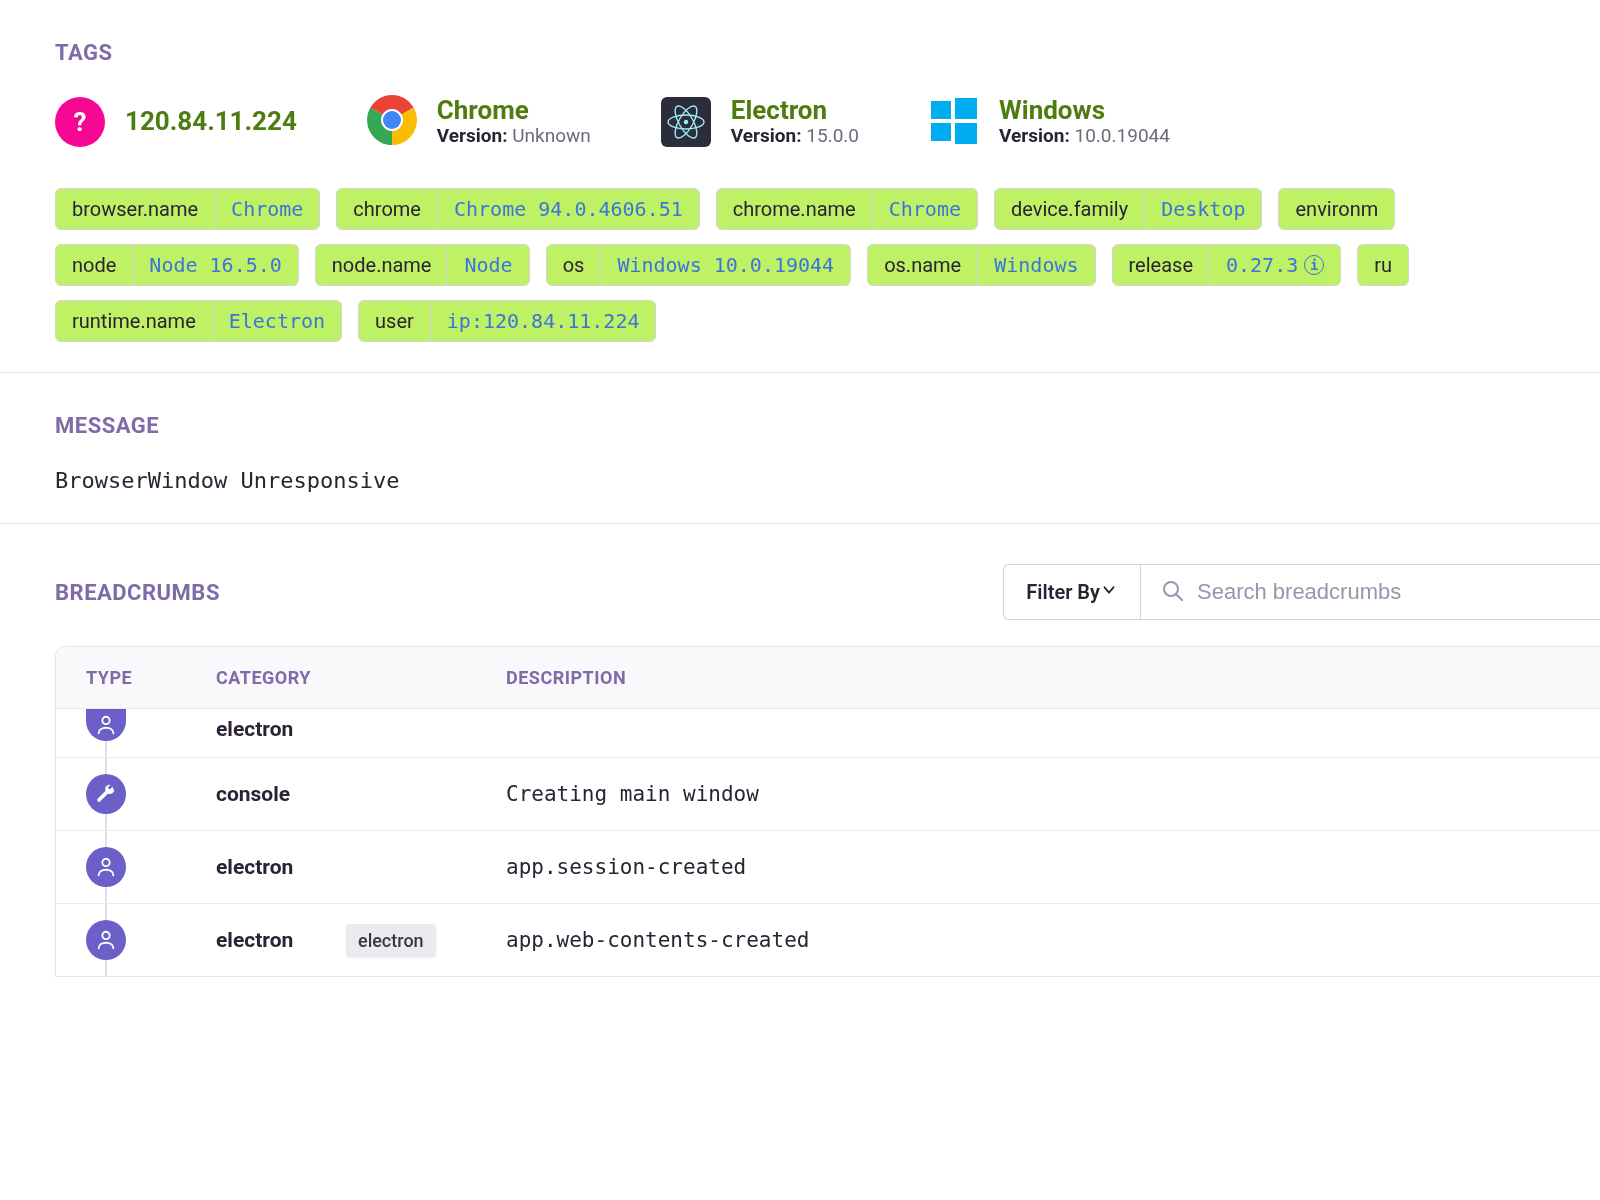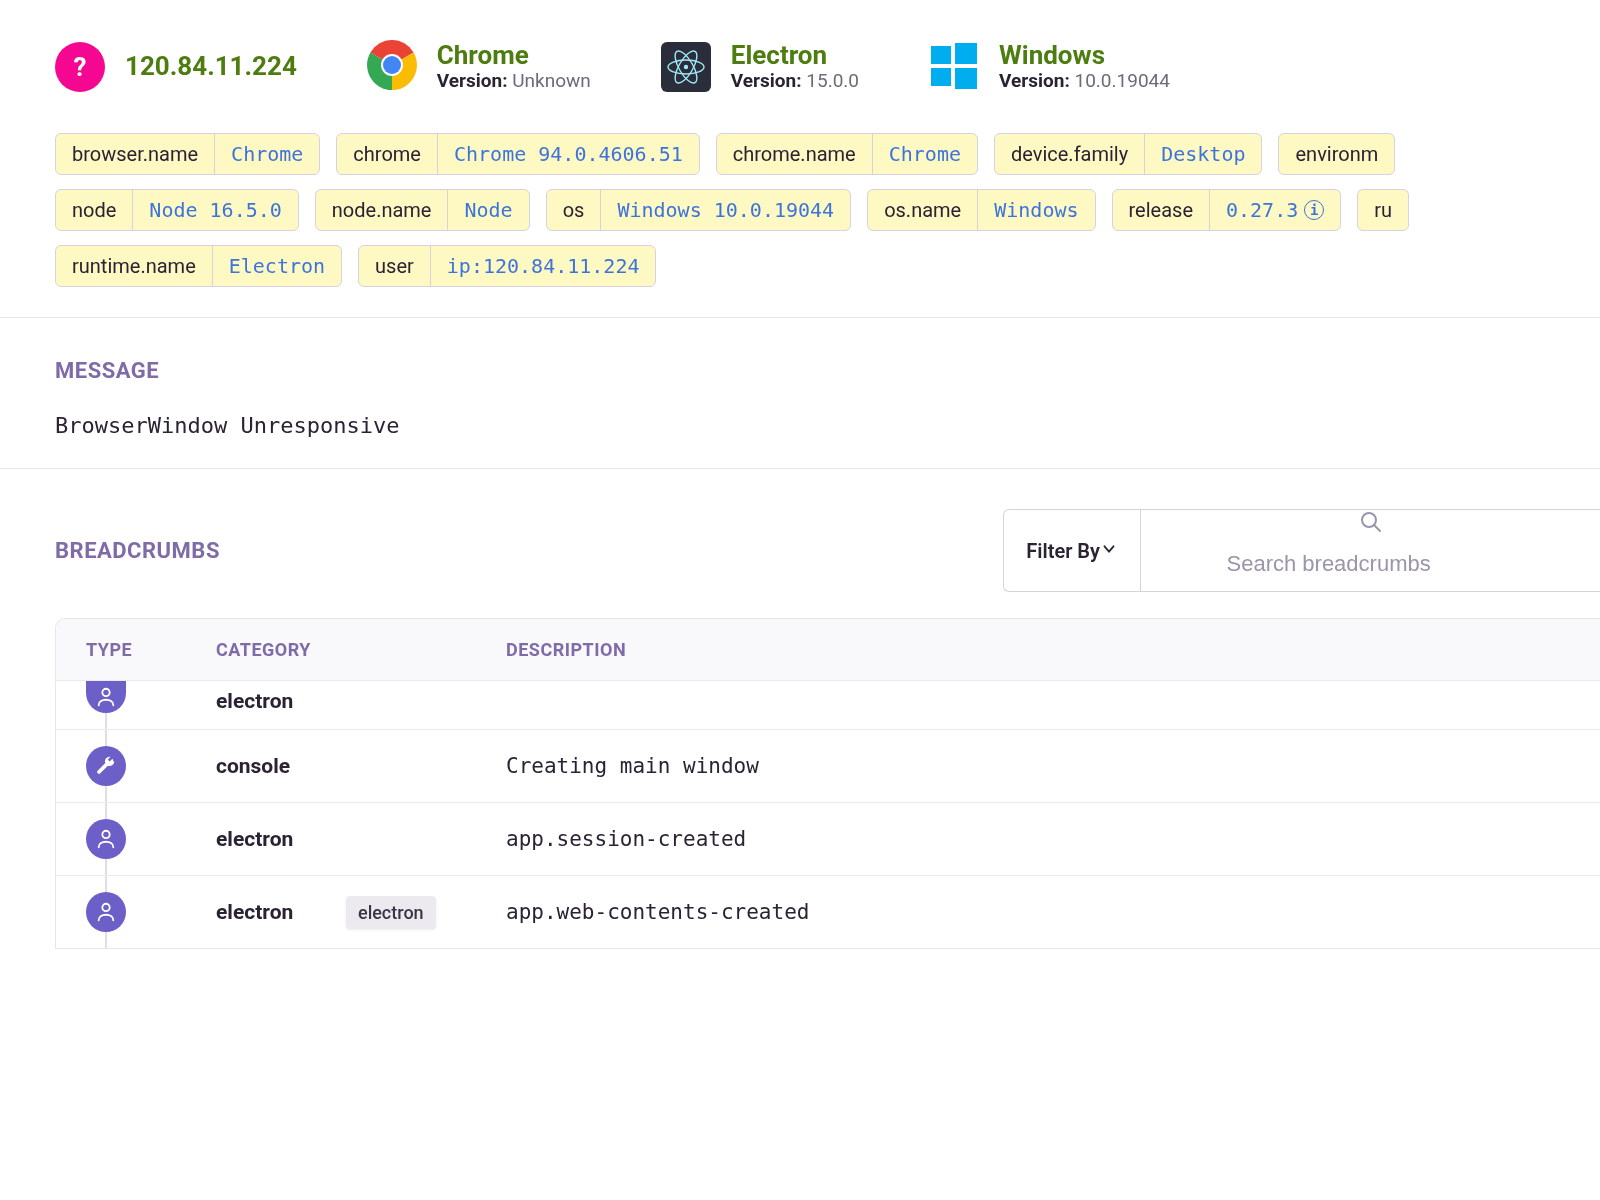--- a/index.html
+++ b/index.html
@@ -31,40 +31,40 @@
 .icon-rect { width: 50px; height: 50px; border-radius: 6px; }
 .tags-wrap { display: flex; flex-wrap: wrap; gap: 14px 16px; }
 .tag-pill {
   display: inline-flex;
   align-items: stretch;
   border: 1px solid #d6d2e0;
   border-radius: 6px;
   overflow: hidden;
   font-size: 20px;
   height: 42px;
-  background: #fef9c3;
+  background: #bef264;
 }
 .tag-key { padding: 7px 16px; color: #2b2233; display: flex; align-items: center; }
 .tag-val { padding: 7px 16px; color: #3d74db; border-left: 1px solid #d6d2e0; display: flex; align-items: center; gap: 6px; }
 .info-circle {
   display: inline-flex; width: 20px; height: 20px; border: 1.5px solid #3d74db; border-radius: 50%;
   align-items: center; justify-content: center; font-size: 14px; font-weight: 600;
 }
 .message-text { font-size: 22px; color: #2b2233; }
 .crumbs-section { padding: 40px 0 0 55px; }
 .crumbs-header { display: flex; align-items: center; justify-content: space-between; margin-bottom: 26px; padding-right: 0; }
 .filter-group { display: flex; align-items: stretch; }
 .filter-btn {
   border: 1px solid #d6d2e0; border-right: none; border-top-left-radius: 6px; border-bottom-left-radius: 6px;
   padding: 14px 22px; display: flex; align-items: center; font-size: 20px; font-weight: 600;
   background: #fff; color: #2b2233;
 }
 .search-wrap {
   border: 1px solid #d6d2e0; border-right: none; border-top-left-radius: 0; display: flex; align-items: center;
-  padding: 0 20px; width: 460px; background: #fff; flex-direction: column;
+  padding: 0 20px; width: 460px; background: #fff;
 }
 .search-wrap input {
   border: none; outline: none; font-size: 22px; padding: 14px 12px; flex: 1; color: #2b2233; background: transparent;
 }
 .search-wrap input::placeholder { color: #9b94aa; }
 .crumbs-table {
   border: 1px solid #e7e5ec; border-right: none; border-top-left-radius: 10px; margin-left: 0;
 }
 .crumbs-thead {
   display: grid; grid-template-columns: 130px 290px auto; background: #f9f8fb;
@@ -88,20 +88,21 @@
 .tooltip {
   position: absolute; top: -4px; left: 130px; background: #eceaef; color: #3a3546;
   padding: 6px 12px; border-radius: 4px; font-size: 18px; font-weight: 500;
   box-shadow: 0 1px 3px rgba(0,0,0,0.08);
 }
 </style>
 </head>
 <body>
 
 <div class="section">
+  <div class="section-title">TAGS</div>
 
   <div class="context-row">
 
     <div class="ctx-item">
       <div class="ctx-icon icon-ip">?</div>
       <div class="ctx-text">
           <div class="ctx-name">120.84.11.224</div>
         </div>
     </div>
 

